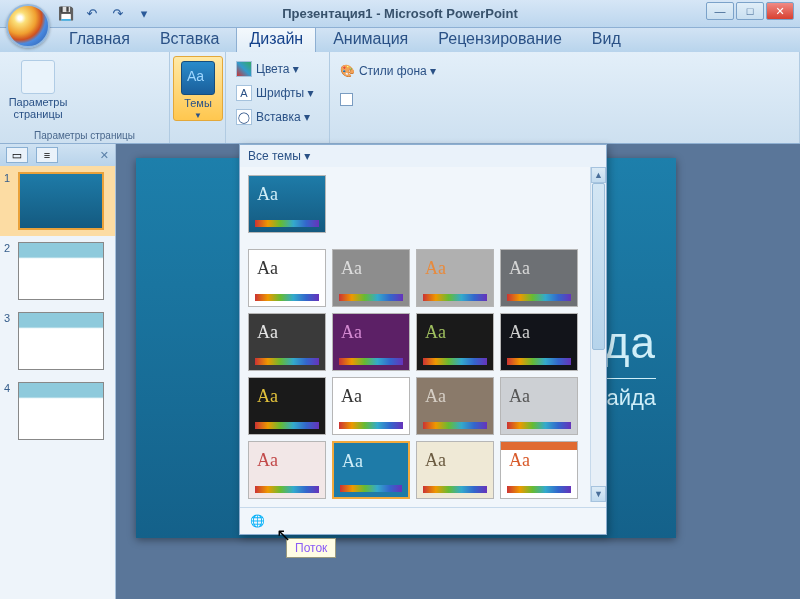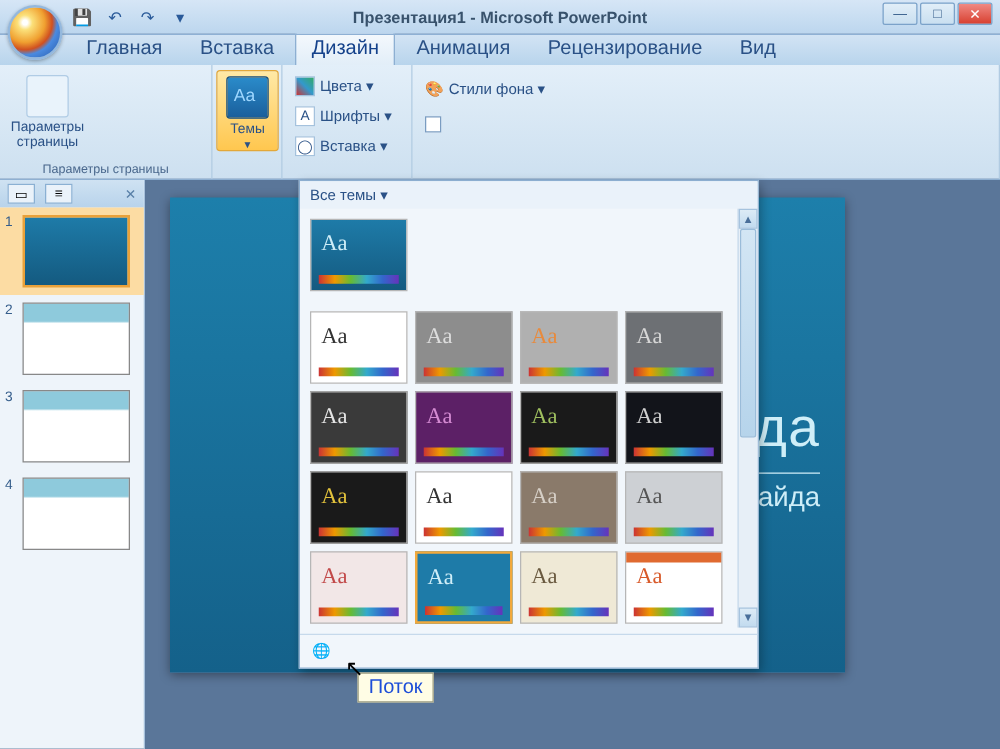--- a/index.html
+++ b/index.html
@@ -59,21 +59,21 @@
 .dd-grid { padding:8px; display:flex; flex-wrap:wrap; gap:6px; }
 .theme-thumb { width:78px; height:58px; border:1px solid #b6b6b6; background:#fff; position:relative; cursor:default; display:flex; flex-direction:column; }
 .theme-thumb.hover { border:2px solid #f2a93c; background:linear-gradient(#1e7ba8,#145a80); }
 .tt-aa { position:absolute; top:8px; left:8px; font-size:18px; font-family:Georgia,serif; }
 .tt-bar { position:absolute; bottom:5px; left:6px; right:6px; height:7px; background:linear-gradient(90deg,#c33,#e90,#6b3,#3ac,#36c,#63b); }
 .dd-foot { border-top:1px solid #c6d9eb; padding:6px 10px; font-size:12px; color:#2a5186; display:flex; align-items:center; gap:6px; }
 .scrollbar { position:absolute; right:0; top:22px; bottom:32px; width:16px; background:#e7eff7; border-left:1px solid #c6d9eb; }
 .sb-btn { height:16px; background:linear-gradient(#dcebf6,#c2dbef); border:1px solid #a6c3de; display:flex; align-items:center; justify-content:center; font-size:9px; color:#4a6f9a; }
 .sb-track { position:absolute; top:16px; bottom:16px; left:0; right:0; }
 .sb-thumb { position:absolute; top:0; left:1px; right:1px; height:55%; background:linear-gradient(#d3e6f4,#b6d4eb); border:1px solid #9abcd9; border-radius:2px; }
-.tooltip { position:absolute; left:286px; top:538px; background:#fffde5; border:1px solid #9a9a7f; padding:2px 8px; font-size:16px; color:#1d4ed8; z-index:60; }
+.tooltip { position:absolute; left:286px; top:538px; background:#fffde5; border:1px solid #9a9a7f; padding:2px 8px; font-size:12px; color:#8b5cf6; z-index:60; }
 .cursor { position:absolute; left:276px; top:524px; z-index:70; font-size:18px; color:#000; pointer-events:none; }
 </style>
 </head>
 <body>
 
 <div class="titlebar">
   <div class="office-btn"></div>
   <div class="qat">
     <div class="qat-btn">💾</div>
     <div class="qat-btn">↶</div>

